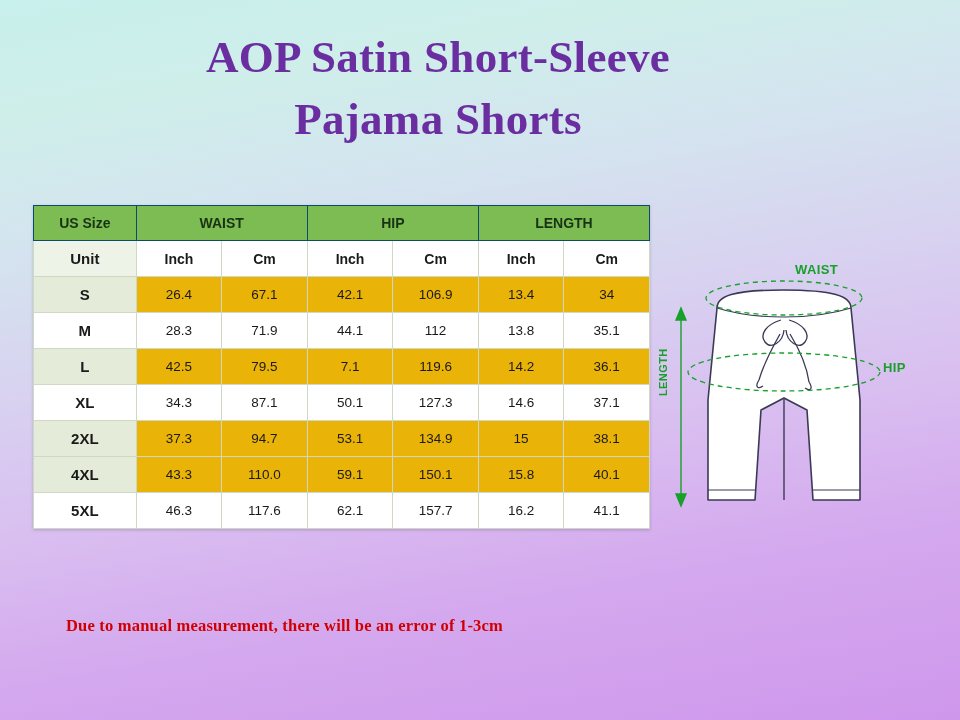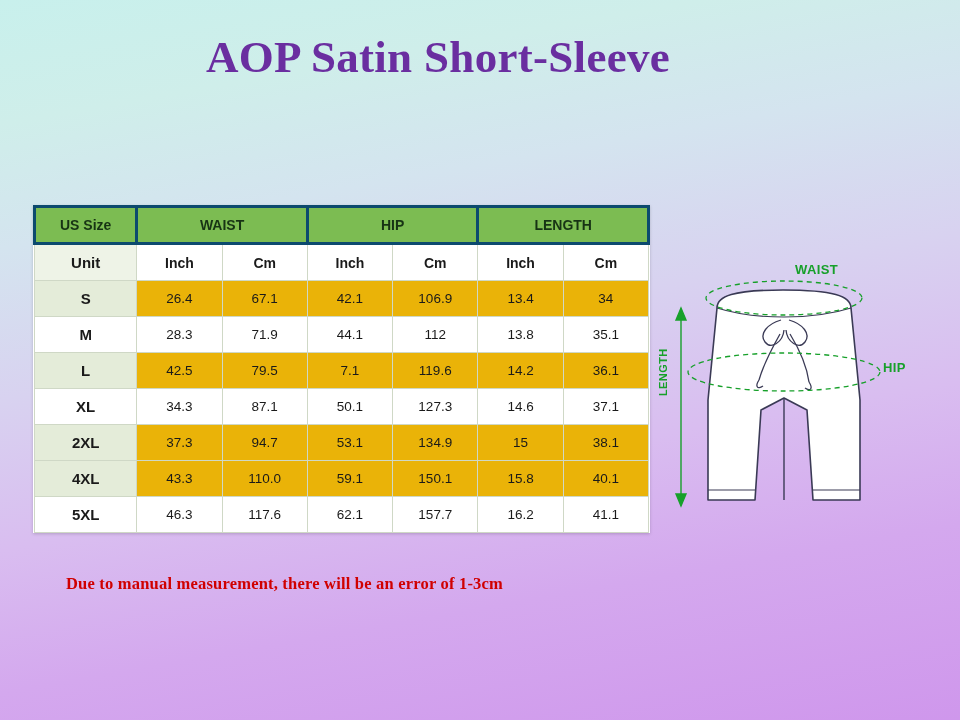--- a/index.html
+++ b/index.html
@@ -53,21 +53,21 @@
     padding: 0;
     height: 35px;
     font-size: 13.5px;
     color: #1a1a1a;
   }
   #size-table thead th {
     background: #7cbc52;
     color: #173314;
     font-weight: bold;
     font-size: 14px;
-    border: 3px solid #0c4a6e;
+    border: 1px solid #0c4a6e;
     height: 34px;
   }
   #size-table tr.unit-row td {
     background: #ffffff;
     font-weight: bold;
     font-size: 14px;
   }
   #size-table tbody tr.alt td {
     background: #eab308;
   }
@@ -82,21 +82,21 @@
     background: #eef3e7;
     text-align: center;
   }
   .col-size { width: 102px; }
   .col-val  { width: 85px; }
 
   
   #note {
     position: absolute;
     left: 66px;
-    top: 574px;
+    top: 616px;
     font-family: "Liberation Serif", serif;
     font-weight: bold;
     font-size: 16.5px;
     color: #d00000;
     letter-spacing: 0.2px;
   }
 
   
   #diagram {
     position: absolute;
@@ -125,20 +125,21 @@
     white-space: nowrap;
   }
 </style>
 </head>
 <body>
 
 <div id="page">
 
   <div id="title">
     <span>AOP Satin Short-Sleeve</span>
+    <span class="line2">Pajama Shorts</span>
   </div>
 
   <table id="size-table">
     <colgroup>
       <col class="col-size">
         <col class="col-val">
         <col class="col-val">
         <col class="col-val">
         <col class="col-val">
         <col class="col-val">

